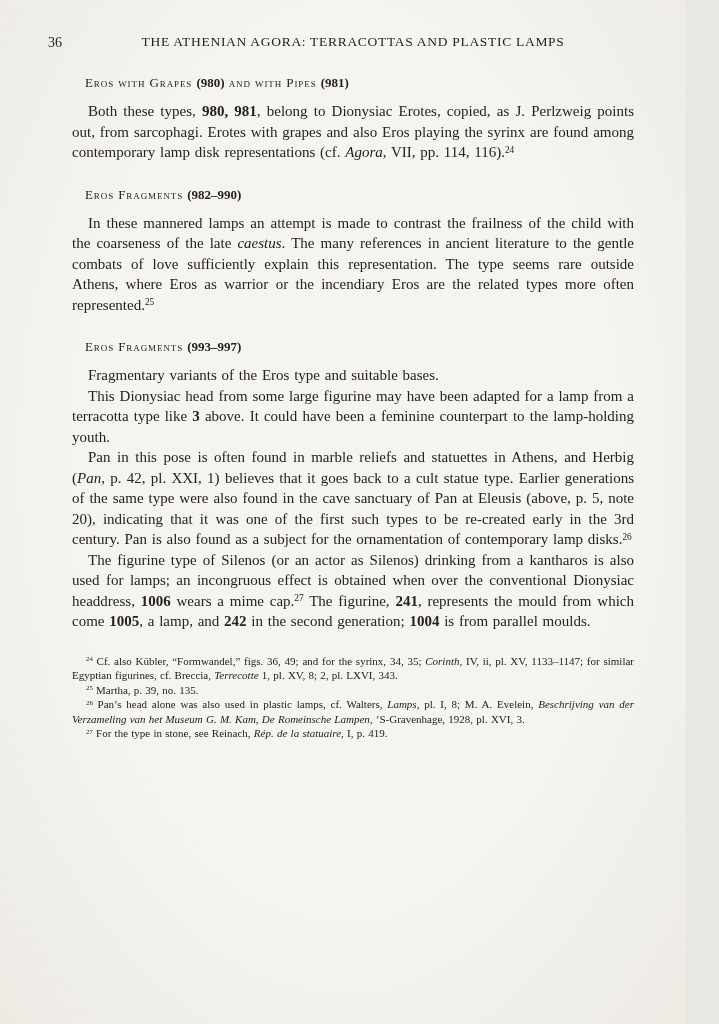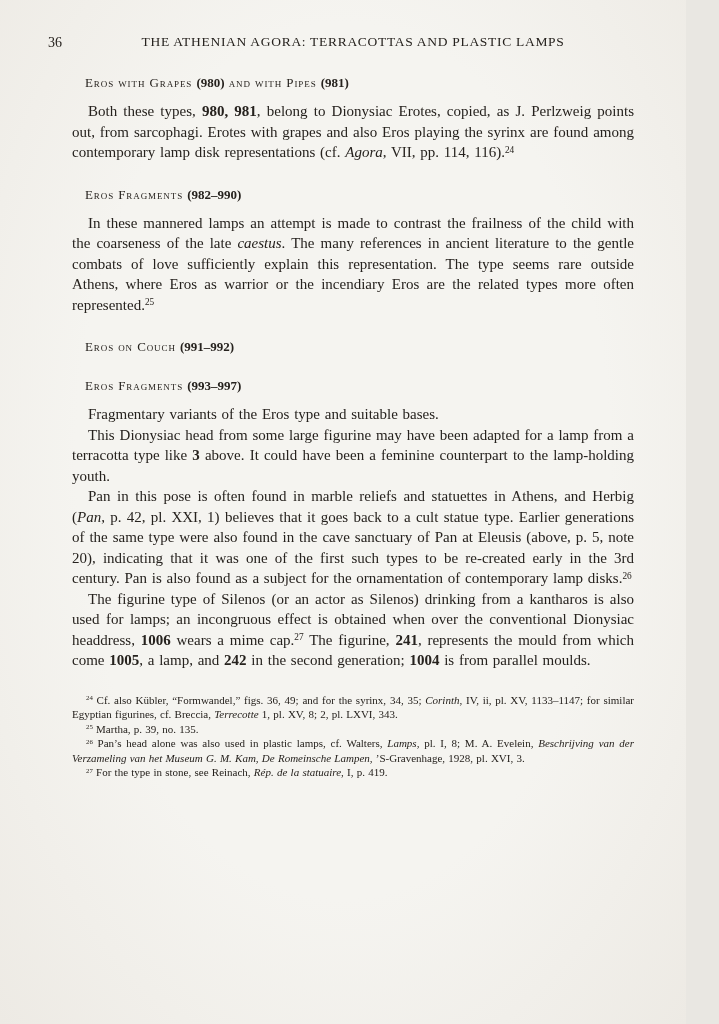--- a/index.html
+++ b/index.html
@@ -78,21 +78,20 @@
   <div id="sections" class="content">
       <section>
         <h2><span class="sc">Eros with Grapes </span><span class="b">(980)</span><span class="sc"> and with Pipes </span><span class="b">(981)</span></h2>
         <p class="body"><span>Both these types, </span><span class="b">980, 981</span><span>, belong to Dionysiac Erotes, copied, as J. Perlzweig points out, from sarcophagi. Erotes with grapes and also Eros playing the syrinx are found among contemporary lamp disk representations (cf. </span><span class="i">Agora</span><span>, VII, pp. 114, 116).</span><sup>24</sup></p>
       </section>
       <section>
         <h2><span class="sc">Eros Fragments </span><span class="b">(982–990)</span></h2>
         <p class="body"><span>In these mannered lamps an attempt is made to contrast the frailness of the child with the coarseness of the late </span><span class="i">caestus</span><span>. The many references in ancient literature to the gentle combats of love sufficiently explain this representation. The type seems rare outside Athens, where Eros as warrior or the incendiary Eros are the related types more often represented.</span><sup>25</sup></p>
       </section>
       <section>
-        <h2><span class="sc">Eros on Couch </span><span class="b">(991–992)</span></h2>
       </section>
       <section>
         <h2><span class="sc">Eros Fragments </span><span class="b">(993–997)</span></h2>
         <p class="body"><span>Fragmentary variants of the Eros type and suitable bases.</span></p>
       </section>
       <section>
         <p class="body"><span>This Dionysiac head from some large figurine may have been adapted for a lamp from a terracotta type like </span><span class="b">3</span><span> above. It could have been a feminine counterpart to the lamp-holding youth.</span></p>
       </section>
       <section>
         <p class="body"><span>Pan in this pose is often found in marble reliefs and statuettes in Athens, and Herbig (</span><span class="i">Pan</span><span>, p. 42, pl. XXI, 1) believes that it goes back to a cult statue type. Earlier generations of the same type were also found in the cave sanctuary of Pan at Eleusis (above, p. 5, note 20), indicating that it was one of the first such types to be re-created early in the 3rd century. Pan is also found as a subject for the ornamentation of contemporary lamp disks.</span><sup>26</sup></p>

